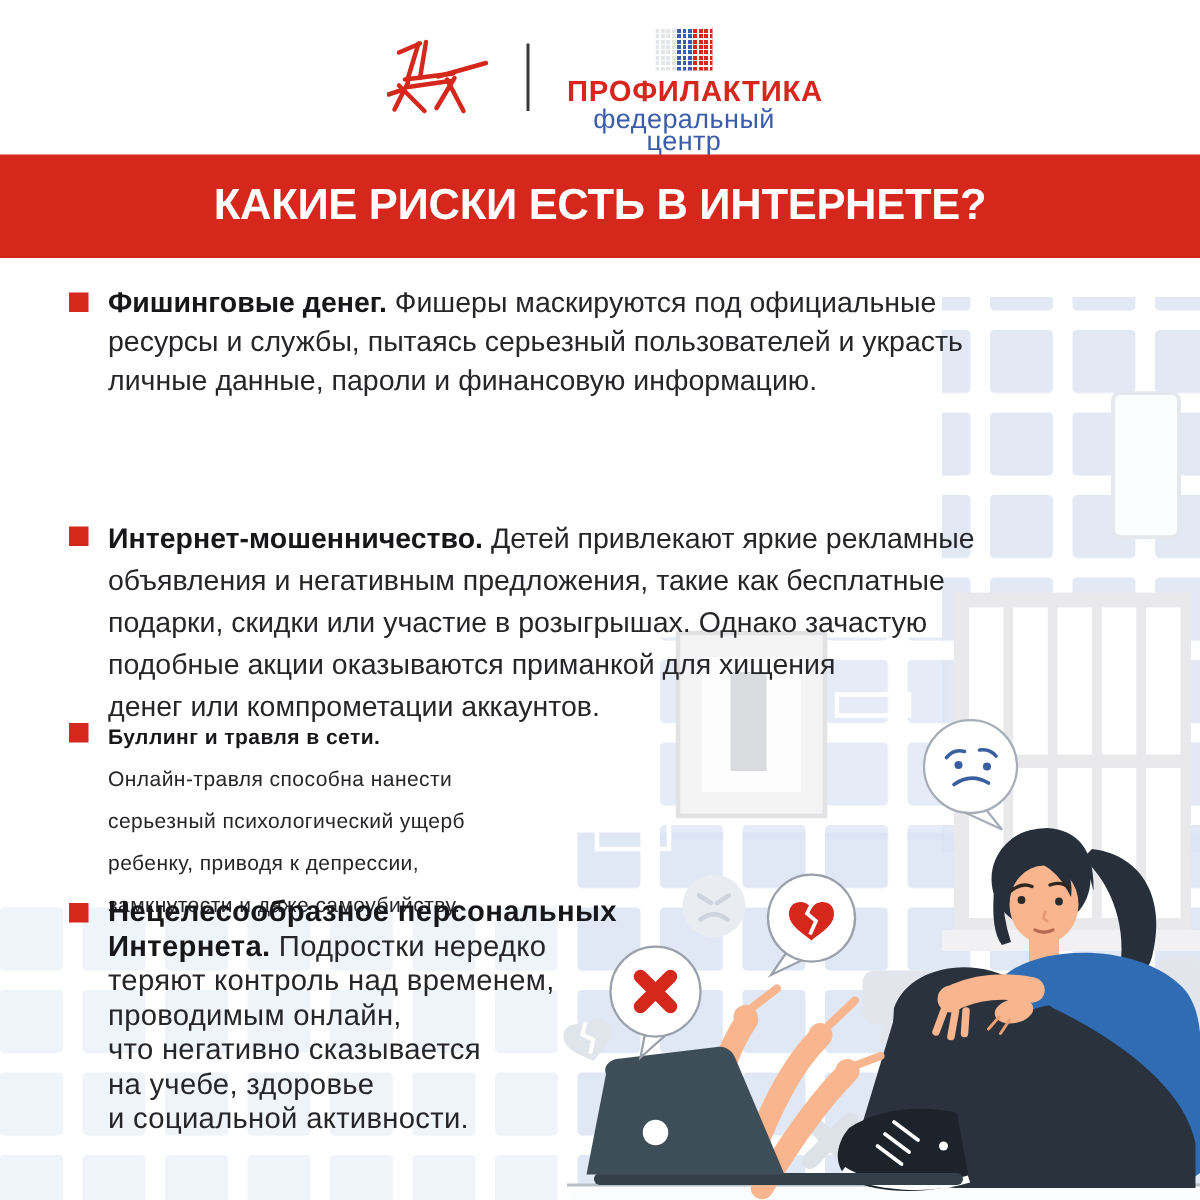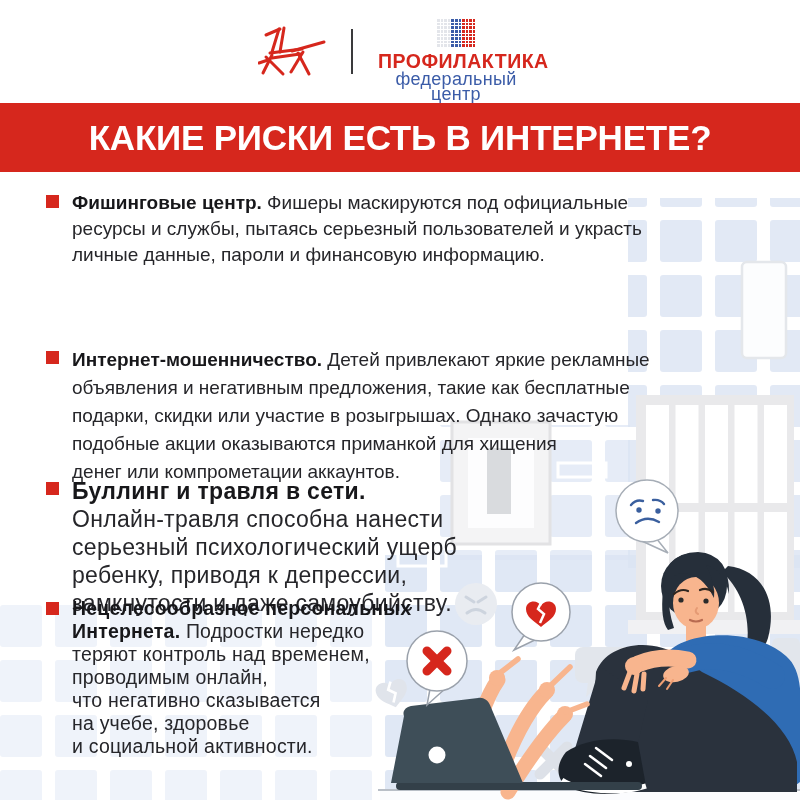--- a/index.html
+++ b/index.html
@@ -14,32 +14,32 @@
   .logo-grid{width:38px;height:29px;margin:4px auto 3px auto;
      background:
        repeating-linear-gradient(0deg, transparent 0 2.6px, #ffffff 2.6px 3.6px),
        repeating-linear-gradient(90deg, transparent 0 2.6px, #ffffff 2.6px 3.6px),
        linear-gradient(90deg,#e3e5ea 0 38%,#3b5ca8 38% 64%,#d6271d 64% 100%);}
   .logo-title{font-size:19.5px;font-weight:bold;color:#d6271d;letter-spacing:.5px;line-height:22px;}
   .logo-sub{font-size:18px;color:#3b5ca8;letter-spacing:.3px;line-height:15px;}
 
   
   .banner{position:absolute;top:103px;left:0;width:800px;height:69px;background:#d6271d;}
-  .banner h1{margin:0;line-height:69px;text-align:center;color:#ffffff;font-size:35px;
+  .banner h1{margin:0;line-height:69px;text-align:center;color:#ffffff;font-size:29px;
              font-weight:bold;letter-spacing:-0.2px;}
 
   
   .risk{position:absolute;left:46px;z-index:2;}
   .risk .bullet{position:absolute;left:0;top:5px;width:13px;height:13px;background:#d6271d;}
   .risk p{margin:0 0 0 26px;font-size:19px;color:#26262a;white-space:pre-line;}
   .risk b{color:#17171a;}
   .r1{top:190px;width:720px;} .r1 p{line-height:26px;}
   .r2{top:272px;width:720px;} .r2 p{line-height:26px;}
   .r3{top:346px;width:720px;} .r3 p{line-height:28px;}
-  .r4{top:477px;width:460px;} .r4 p{line-height:28px;font-size:23px;letter-spacing:.3px;}
+  .r4{top:477px;width:460px;} .r4 p{line-height:28px;font-size:14px;letter-spacing:.3px;}
   .r5{top:597px;width:460px;} .r5 p{line-height:23px;font-size:19.5px;letter-spacing:.2px;}
 
   .scene{position:absolute;top:0;left:0;z-index:1;}
 </style>
 </head>
 <body>
 
 <div class="page">
 
   <div class="header">
@@ -228,21 +228,21 @@
         <path d="M653 500 Q660 499 664 504"></path>
         <path d="M636 523 Q647 515 659 522"></path>
       </g>
       <circle cx="639" cy="510" r="2.7" fill="#3a5f9e"></circle>
       <circle cx="658" cy="511" r="2.7" fill="#3a5f9e"></circle>
     </g>
   </svg>
 
   <div class="risk r1">
     <span class="bullet"></span>
-    <p><b>Фишинговые центр.</b><span> Фишеры маскируются под официальные
+    <p><b>Фишинговые денег.</b><span> Фишеры маскируются под официальные
 ресурсы и службы, пытаясь серьезный пользователей и украсть
 личные данные, пароли и финансовую информацию.</span></p>
   </div>
 
 
   <div class="risk r3">
     <span class="bullet"></span>
     <p><b>Интернет-мошенничество.</b><span> Детей привлекают яркие рекламные
 объявления и негативным предложения, такие как бесплатные
 подарки, скидки или участие в розыгрышах. Однако зачастую

